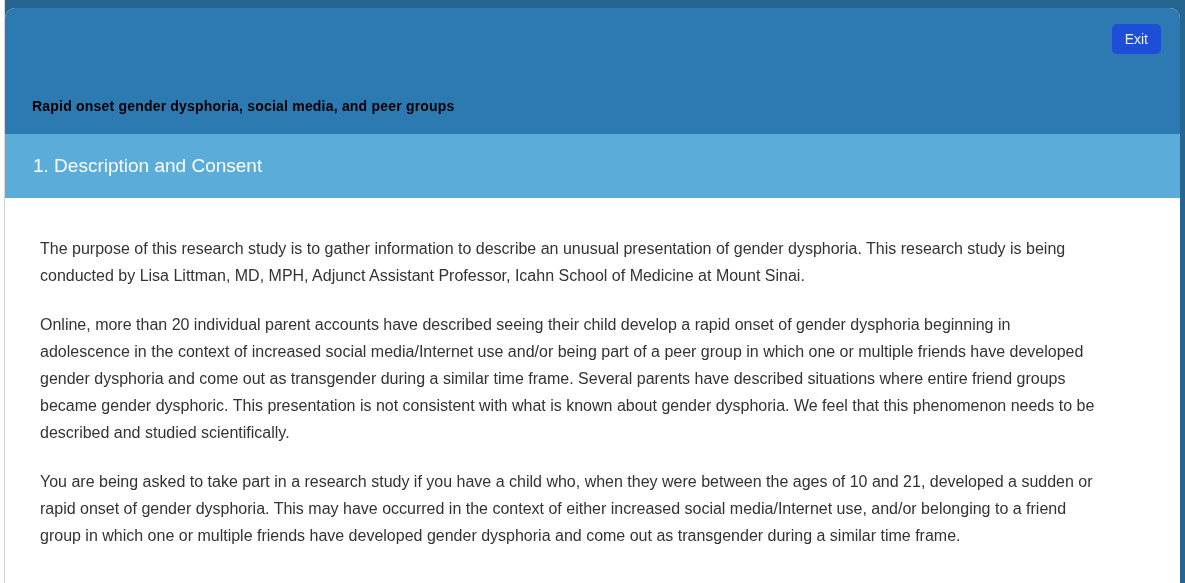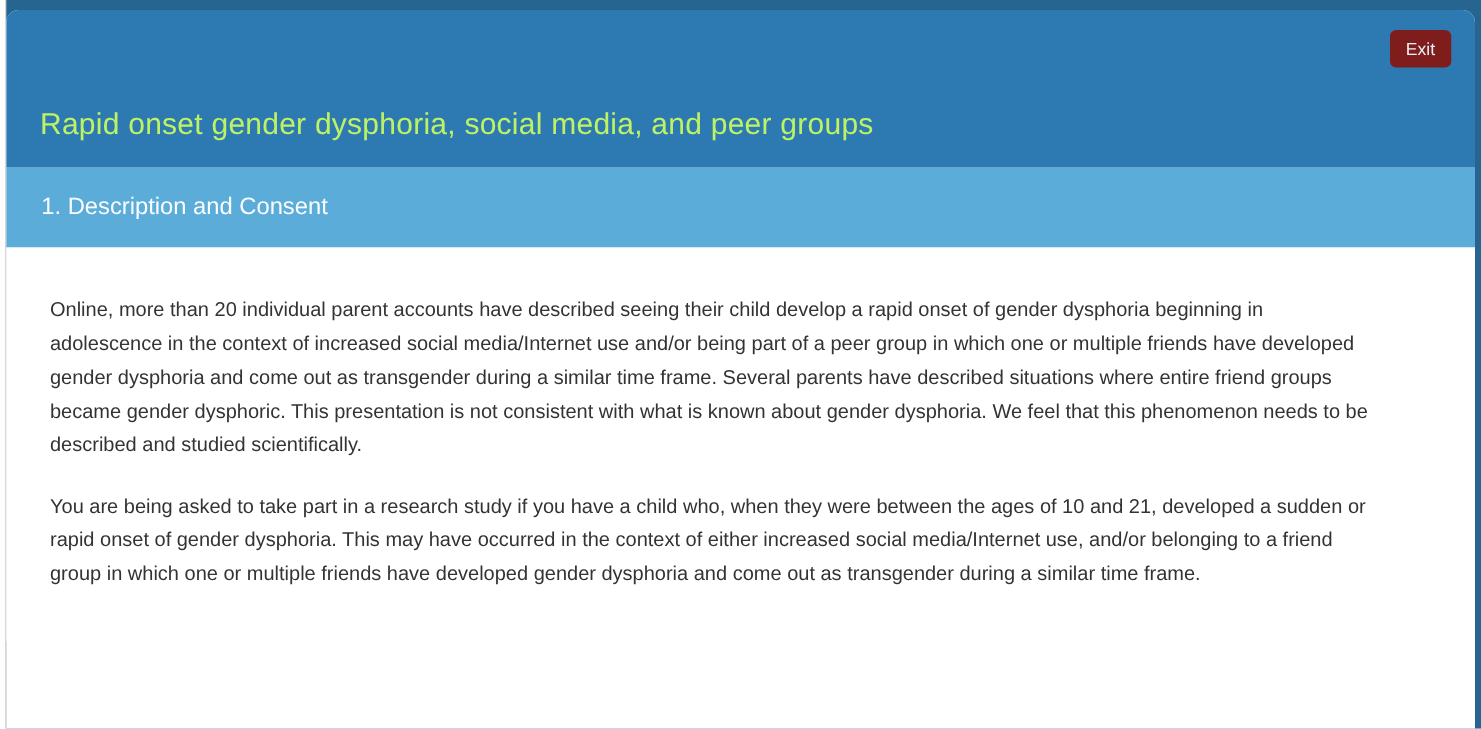--- a/index.html
+++ b/index.html
@@ -38,30 +38,30 @@
   }
   .survey-header {
     position: relative;
     height: 126px;
     background: #2d7ab3;
     display: flex;
     align-items: flex-end;
     padding: 0 0 20px 27px;
   }
   .survey-title {
-    color: #bef264;
-    font-size: 24px;
-    font-weight: 400;
+    color: #000000;
+    font-size: 14px;
+    font-weight: 700;
     letter-spacing: 0.2px;
   }
   .exit-btn {
     position: absolute;
     top: 16px;
     right: 19px;
-    background: #7f1d1d;
+    background: #1d4ed8;
     color: #e9f1f7;
     border: none;
     border-radius: 5px;
     padding: 7px 13px;
     font-size: 14px;
     font-family: "Liberation Sans", sans-serif;
     cursor: pointer;
   }
   .section-bar {
     height: 64px;
@@ -99,19 +99,20 @@
       <div class="survey-header">
         <div class="survey-title">Rapid onset gender dysphoria, social media, and peer groups</div>
         <button class="exit-btn">Exit</button>
       </div>
 
       <div class="section-bar">
         <div class="section-title">1. Description and Consent</div>
       </div>
 
       <div class="consent-content">
+        <p>The purpose of this research study is to gather information to describe an unusual presentation of gender dysphoria. This research study is being conducted by Lisa Littman, MD, MPH, Adjunct Assistant Professor, Icahn School of Medicine at Mount Sinai.</p>
         <p>Online, more than 20 individual parent accounts have described seeing their child develop a rapid onset of gender dysphoria beginning in adolescence in the context of increased social media/Internet use and/or being part of a peer group in which one or multiple friends have developed gender dysphoria and come out as transgender during a similar time frame. Several parents have described situations where entire friend groups became gender dysphoric. This presentation is not consistent with what is known about gender dysphoria. We feel that this phenomenon needs to be described and studied scientifically.</p>
         <p>You are being asked to take part in a research study if you have a child who, when they were between the ages of 10 and 21, developed a sudden or rapid onset of gender dysphoria. This may have occurred in the context of either increased social media/Internet use, and/or belonging to a friend group in which one or multiple friends have developed gender dysphoria and come out as transgender during a similar time frame.</p>
       </div>
 
     </div>
   </div>
 </div>
 
 </body></html>

